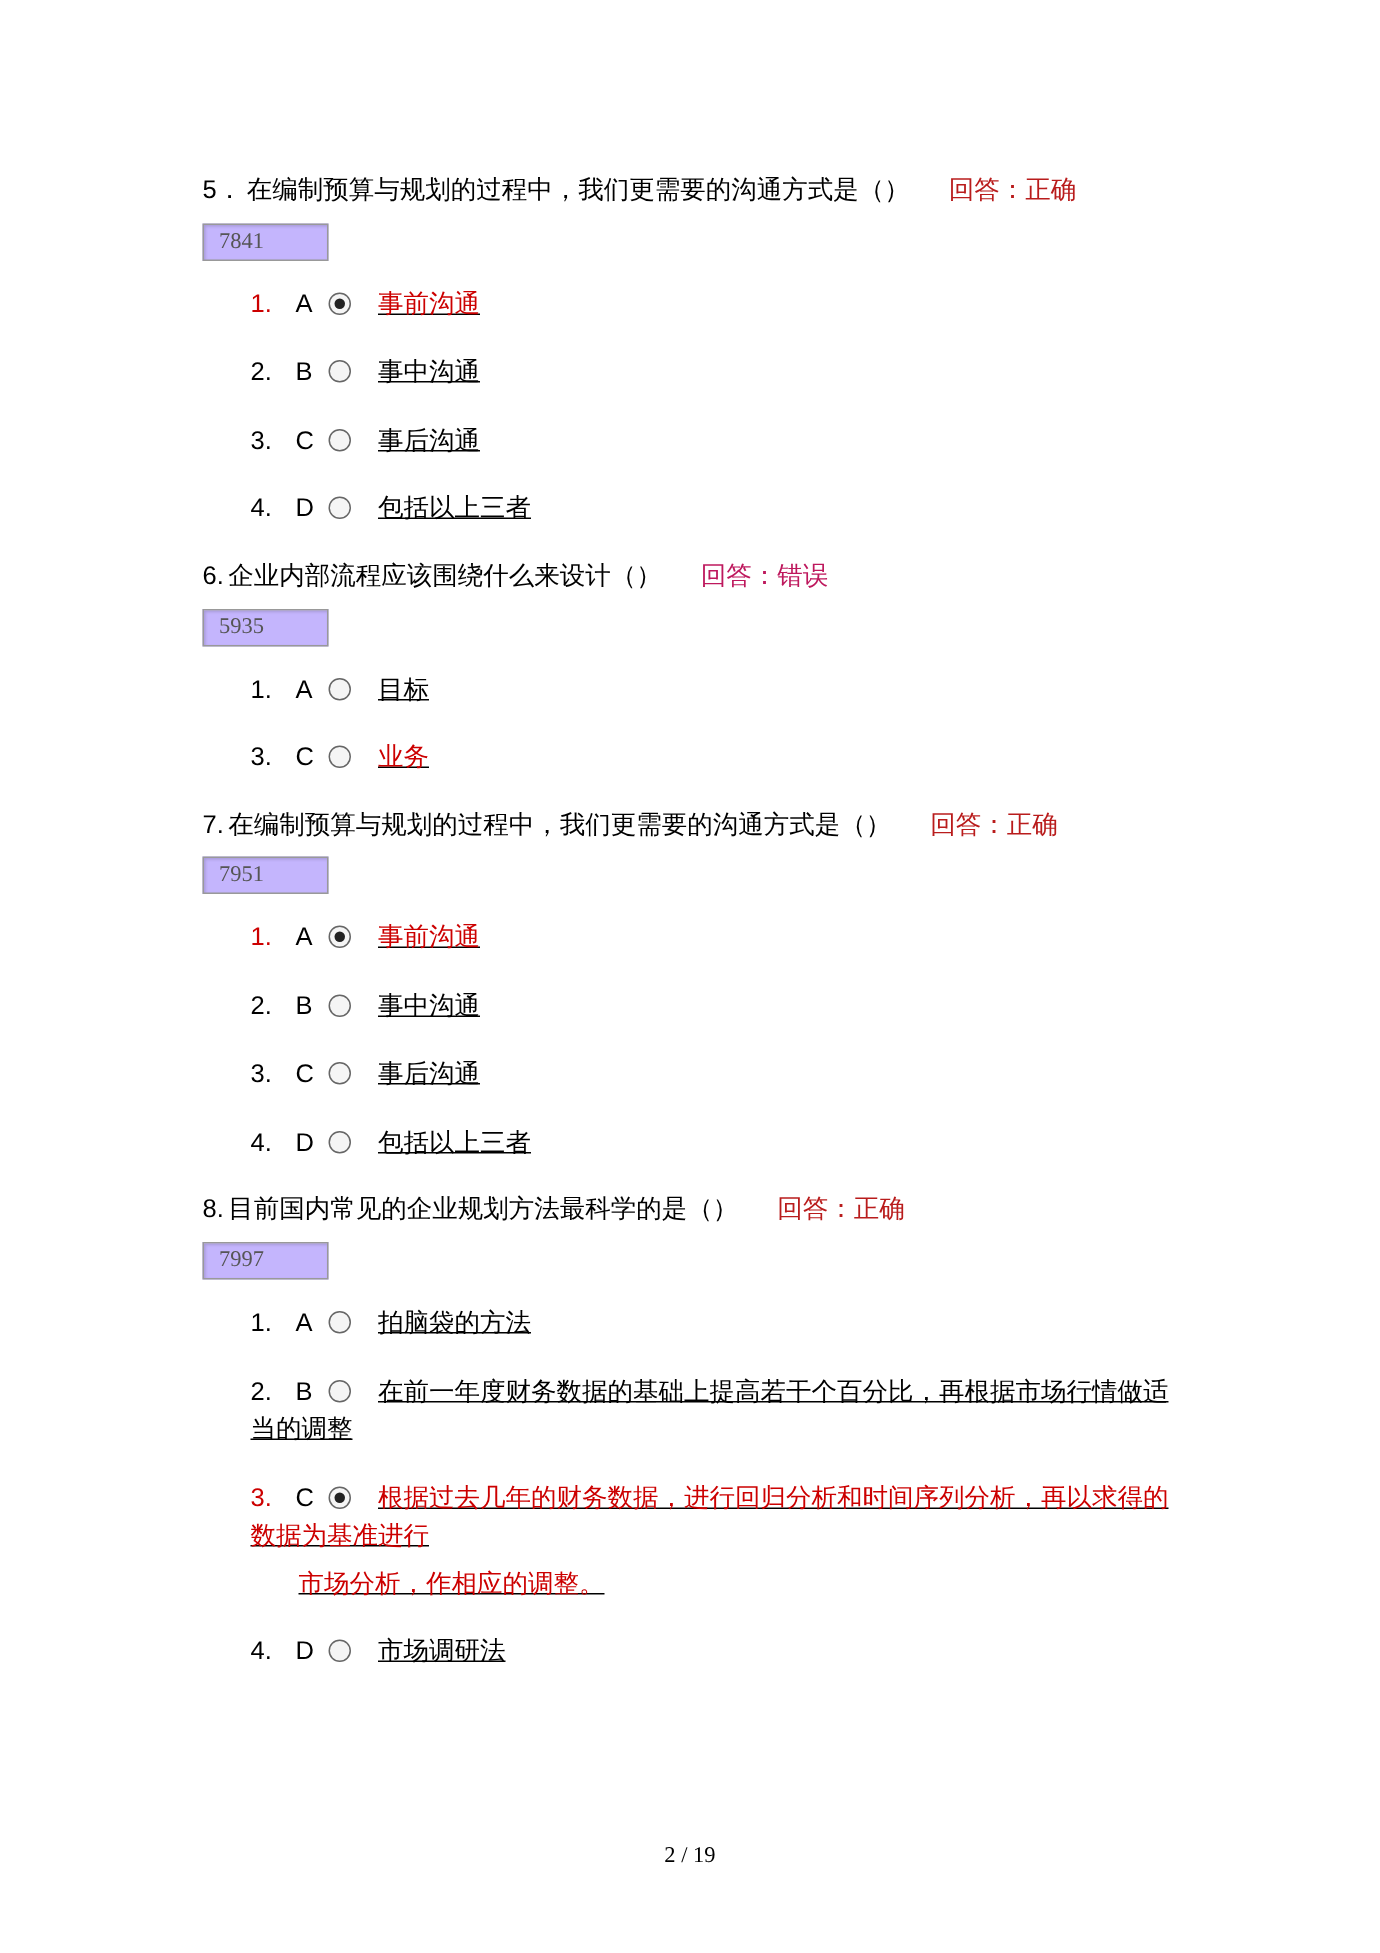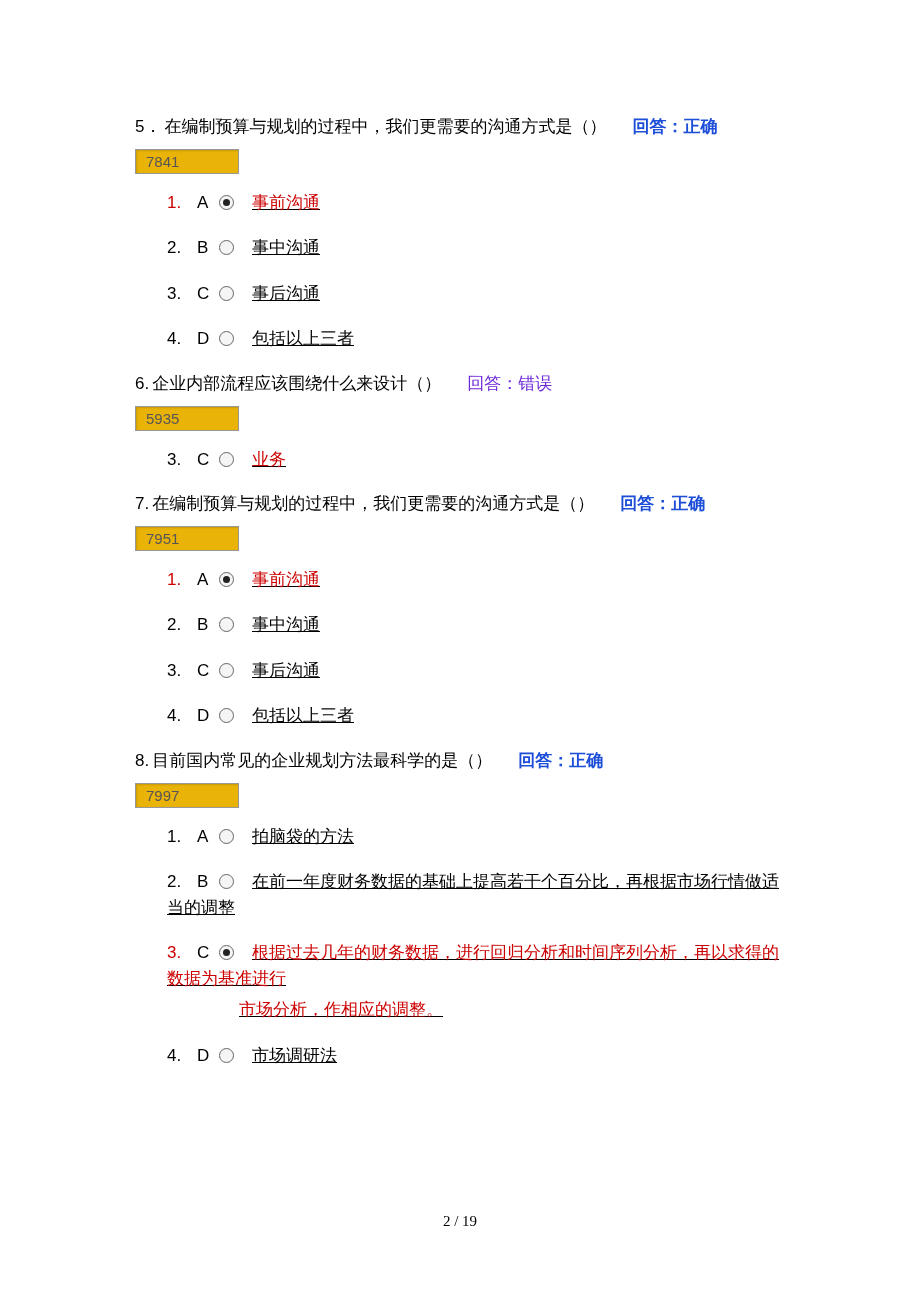--- a/index.html
+++ b/index.html
@@ -16,29 +16,29 @@
   .page {
     padding: 115px 135px 0 135px;
   }
   .q-head {
     margin: 0 0 6px 0;
     line-height: 1.4;
     font-size: 17px;
   }
   .q-head .num { font-family: Arial, sans-serif; margin-right: 3px; }
   .feedback { margin-left: 26px; }
-  .correct { color: #1d4ed8; font-weight: bold; }
-  .wrong   { color: #6d28d9; }
+  .correct { color: #b91c1c; }
+  .wrong   { color: #be185d; }
   .id-box {
     display: inline-block;
     border: 1px solid #999;
-    background: #eab308;
-    font-family: Liberation Sans, sans-serif;
+    background: #c4b5fd;
+    font-family: Liberation Serif, serif;
     font-size: 15px;
-    padding: 3px 20px 3px 10px;
+    padding: 3px 0 3px 10px;
     min-width: 72px;
     box-shadow: inset 1px 1px 2px rgba(0,0,0,0.15);
     color: #555;
     margin: 4px 0 6px 0;
   }
   .opts {
     list-style: none;
     padding: 0 0 0 32px;
     margin: 0 0 10px 0;
     text-decoration: underline;
@@ -75,41 +75,42 @@
     width: 7px; height: 7px;
     background: #222;
     border-radius: 50%;
   }
   .opt-text { }
   .long-text {
     display: inline;
   }
   .wrap-ind {
     display: block;
-    margin-left: 72px;
+    margin-left: 32px;
     margin-top: 6px;
   }
   .footer {
     position: absolute;
-    bottom: 72px;
+    bottom: 56px;
     left: 0; right: 0;
     text-align: center;
     font-family: "SimSun", serif;
     font-size: 15px;
   }
 </style>
 </head>
 <body>
 
 <div class="page" id="page-root"><div class="q-head"><span class="num">5．</span><span>在编制预算与规划的过程中，我们更需要的沟通方式是（）</span><span class="feedback correct">回答：正确</span></div><div class="id-box">7841</div><ul class="opts">
       <li><span class="opt-ord highlight">1.</span><span class="opt-letter">A</span><span class="radio sel"></span><span class="opt-text long-text highlight">事前沟通</span></li>
       <li><span class="opt-ord">2.</span><span class="opt-letter">B</span><span class="radio"></span><span class="opt-text long-text">事中沟通</span></li>
       <li><span class="opt-ord">3.</span><span class="opt-letter">C</span><span class="radio"></span><span class="opt-text long-text">事后沟通</span></li>
       <li><span class="opt-ord">4.</span><span class="opt-letter">D</span><span class="radio"></span><span class="opt-text long-text">包括以上三者</span></li>
     </ul><div class="q-head"><span class="num">6.</span><span>企业内部流程应该围绕什么来设计（）</span><span class="feedback wrong">回答：错误</span></div><div class="id-box">5935</div><ul class="opts">
+      <li><span class="opt-ord">1.</span><span class="opt-letter">A</span><span class="radio"></span><span class="opt-text long-text">目标</span></li>
       <li><span class="opt-ord">3.</span><span class="opt-letter">C</span><span class="radio"></span><span class="opt-text long-text highlight">业务</span></li>
     </ul><div class="q-head"><span class="num">7.</span><span>在编制预算与规划的过程中，我们更需要的沟通方式是（）</span><span class="feedback correct">回答：正确</span></div><div class="id-box">7951</div><ul class="opts">
       <li><span class="opt-ord highlight">1.</span><span class="opt-letter">A</span><span class="radio sel"></span><span class="opt-text long-text highlight">事前沟通</span></li>
       <li><span class="opt-ord">2.</span><span class="opt-letter">B</span><span class="radio"></span><span class="opt-text long-text">事中沟通</span></li>
       <li><span class="opt-ord">3.</span><span class="opt-letter">C</span><span class="radio"></span><span class="opt-text long-text">事后沟通</span></li>
       <li><span class="opt-ord">4.</span><span class="opt-letter">D</span><span class="radio"></span><span class="opt-text long-text">包括以上三者</span></li>
     </ul><div class="q-head"><span class="num">8.</span><span>目前国内常见的企业规划方法最科学的是（）</span><span class="feedback correct">回答：正确</span></div><div class="id-box">7997</div><ul class="opts">
       <li><span class="opt-ord">1.</span><span class="opt-letter">A</span><span class="radio"></span><span class="opt-text long-text">拍脑袋的方法</span></li>
       <li><span class="opt-ord">2.</span><span class="opt-letter">B</span><span class="radio"></span><span class="opt-text long-text">在前一年度财务数据的基础上提高若干个百分比，再根据市场行情做适当的调整</span></li>
       <li><span class="opt-ord highlight">3.</span><span class="opt-letter">C</span><span class="radio sel"></span><span class="opt-text long-text highlight">根据过去几年的财务数据，进行回归分析和时间序列分析，再以求得的数据为基准进行</span><span class="wrap-ind highlight">市场分析，作相应的调整。</span></li>

